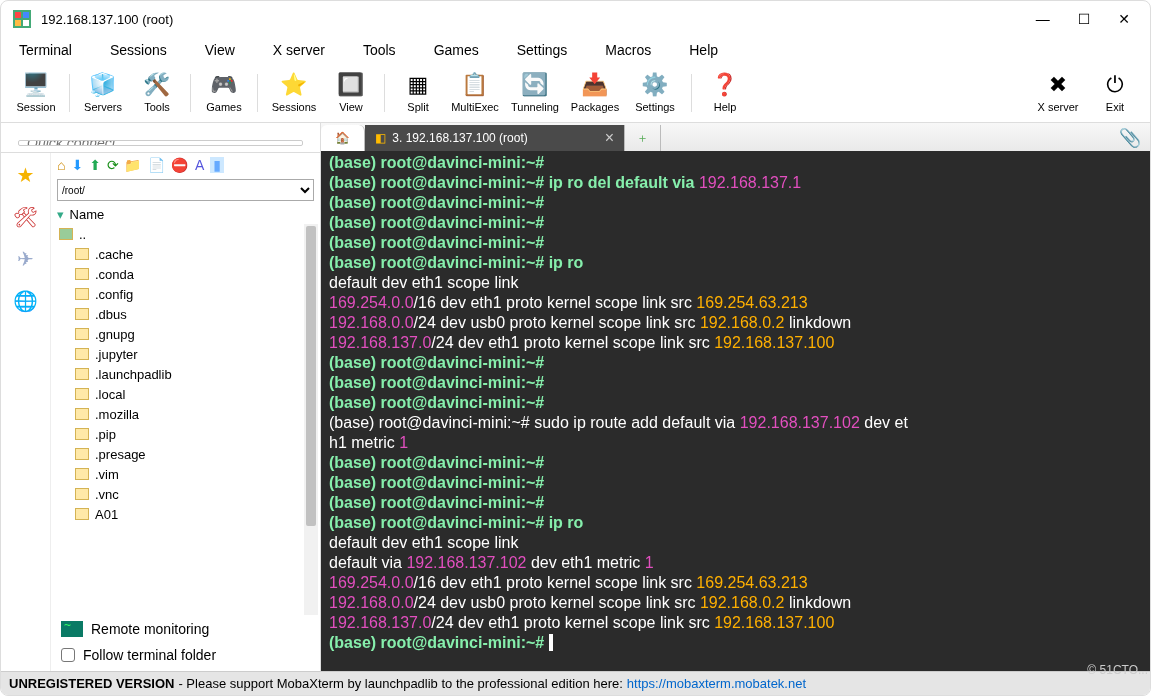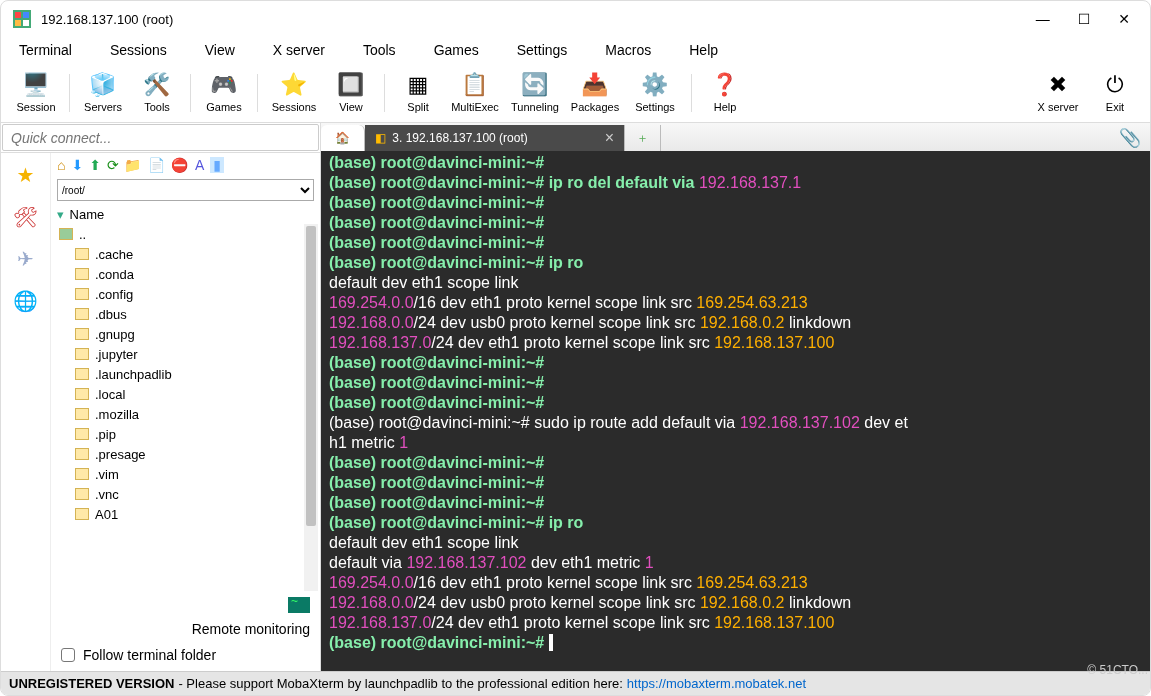--- a/index.html
+++ b/index.html
@@ -13,36 +13,36 @@
 .menubar span { cursor: pointer; }
 .toolbar { height: 60px; display: flex; align-items: center; border-bottom: 1px solid #ddd; padding: 0 8px; }
 .tbtn { display: flex; flex-direction: column; align-items: center; justify-content: center; width: 54px; height: 58px; font-size: 11px; gap: 3px; cursor: pointer; }
 .tbtn-wide { width: 60px; }
 .tbtn .ic { font-size: 22px; height: 26px; display: flex; align-items: center; }
 .tbar-spacer { flex: 1; }
 .vdiv { width: 1px; height: 38px; background: #ddd; margin: 0 6px; }
 .content { flex: 1; display: flex; overflow: hidden; }
 .side { width: 320px; display: flex; flex-direction: column; border-right: 1px solid #ddd; }
 .qc { height: 30px; display: flex; border-bottom: 1px solid #ddd; }
-.qc input { flex: 1; border: 1px solid #ccc; margin: 1px; padding: 2px 8px; font-size: 14px; color: #888; font-style: italic; border-radius: 2px; }
+.qc input { flex: 1; border: 1px solid #ccc; margin: 17px; padding: 2px 8px; font-size: 14px; color: #888; font-style: italic; border-radius: 2px; }
 .lefticons { width: 50px; display: flex; flex-direction: column; align-items: center; gap: 18px; padding-top: 10px; border-right: 1px solid #eee; }
 .lefticons span { font-size: 20px; cursor: pointer; }
 .browser { flex: 1; display: flex; flex-direction: column; overflow: hidden; }
 .browser-top { display: flex; gap: 6px; padding: 4px 6px; font-size: 14px; align-items: center; }
 .browser-top span { cursor: pointer; }
 .pathrow { padding: 2px 6px 4px; }
 .pathrow select { width: 100%; font-size: 10px; height: 22px; border: 1px solid #aaa; background: #fff; }
 .colhead { display: flex; font-size: 13px; padding: 2px 6px; }
 .colhead span:first-child { margin-right: 6px; color: #3a8; }
 .filelist { flex: 1; overflow: hidden; padding-left: 8px; font-size: 13px; position: relative; }
 .filelist .row { display: flex; align-items: center; gap: 6px; height: 20px; cursor: pointer; }
 .filelist .fld { width: 14px; height: 12px; background: #ffe9a8; border: 1px solid #d4b354; }
 .filelist .scroll { position: absolute; right: 2px; top: 0; bottom: 0; width: 14px; background: #f1f1f1; }
 .filelist .scroll .thumb { position: absolute; left: 2px; right: 2px; top: 2px; height: 300px; background: #c1c1c1; border-radius: 2px; }
-.remote-mon { display: flex; align-items: flex-end; gap: 8px; padding: 6px 10px; font-size: 14px; flex-direction: column; }
+.remote-mon { display: flex; align-items: flex-end; gap: 8px; padding: 6px 10px; font-size: 14px; }
 .remote-mon .monic { width: 22px; height: 16px; background: #0a7a65; position: relative; }
 .remote-mon .monic::after { content: "~"; color: #3f6; position: absolute; left: 3px; top: -3px; font-size: 12px; }
 .follow { display: flex; align-items: center; gap: 8px; padding: 4px 10px 8px; font-size: 14px; }
 .follow .cb { width: 14px; height: 14px; border: 1px solid #777; border-radius: 3px; }
 .termarea { flex: 1; display: flex; flex-direction: column; background: #000; overflow: hidden; position: relative; }
 .tabs { height: 28px; background: linear-gradient(#f7f7f7, #e9e9e9); display: flex; align-items: flex-end; overflow: hidden; }
 .tab { height: 26px; display: flex; align-items: center; gap: 6px; padding: 0 10px; font-size: 12px; border-right: 1px solid #bbb; cursor: pointer; }
 .tab.home { width: 44px; background: #fff; border-top-left-radius: 6px; border-top-right-radius: 6px; justify-content: center; }
 .tab.active { background: #4a4a4a; color: #fff; width: 260px; }
 .tab .x { margin-left: auto; font-size: 16px; color: #ccc; }

